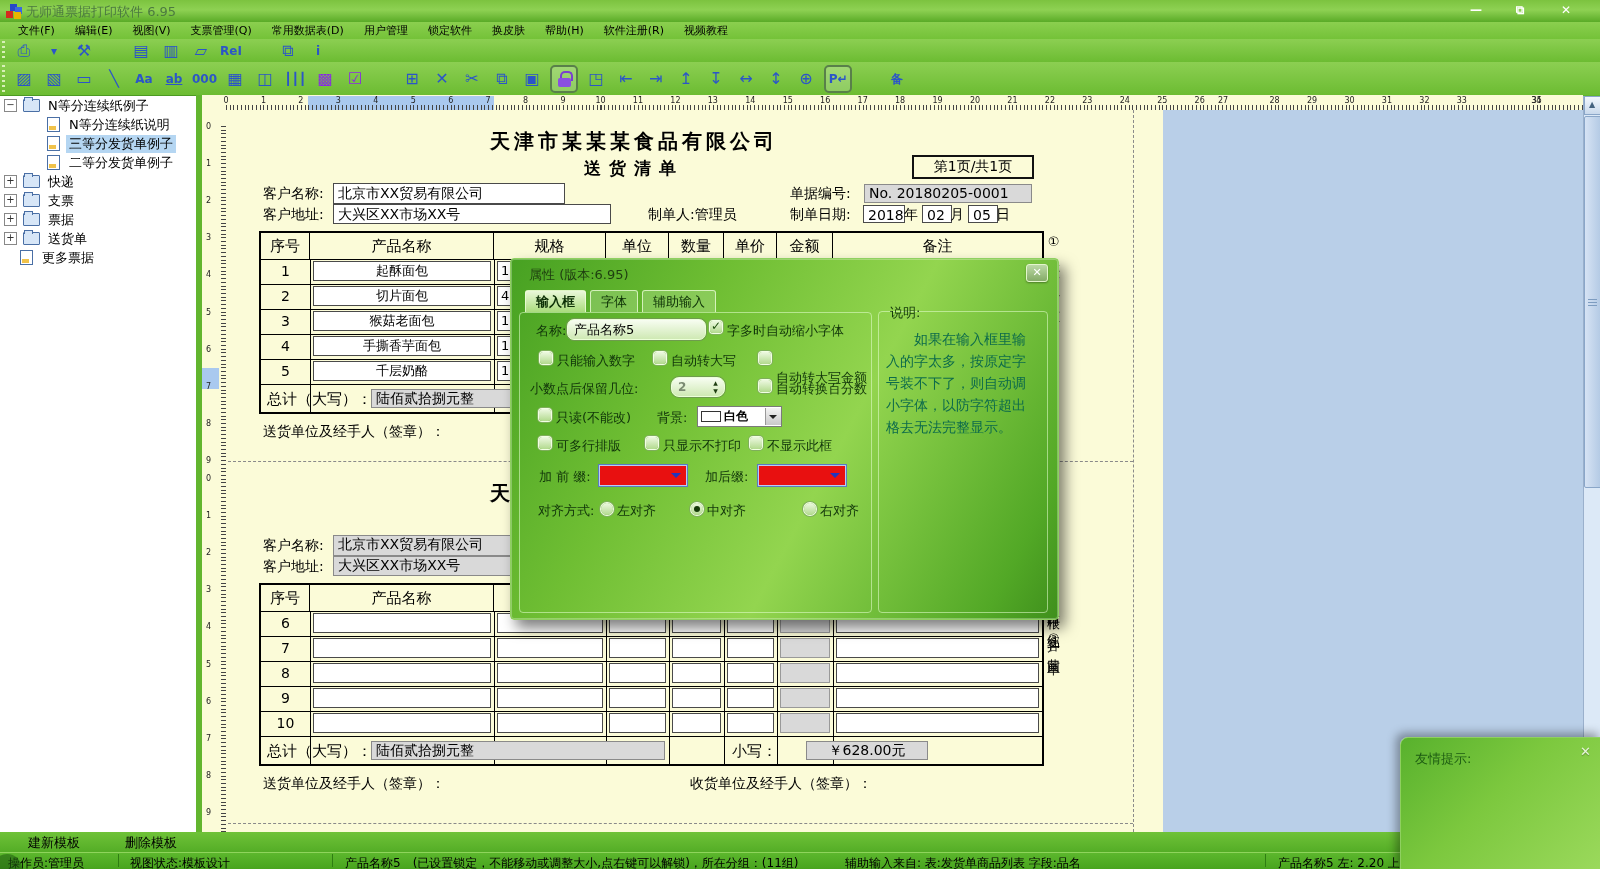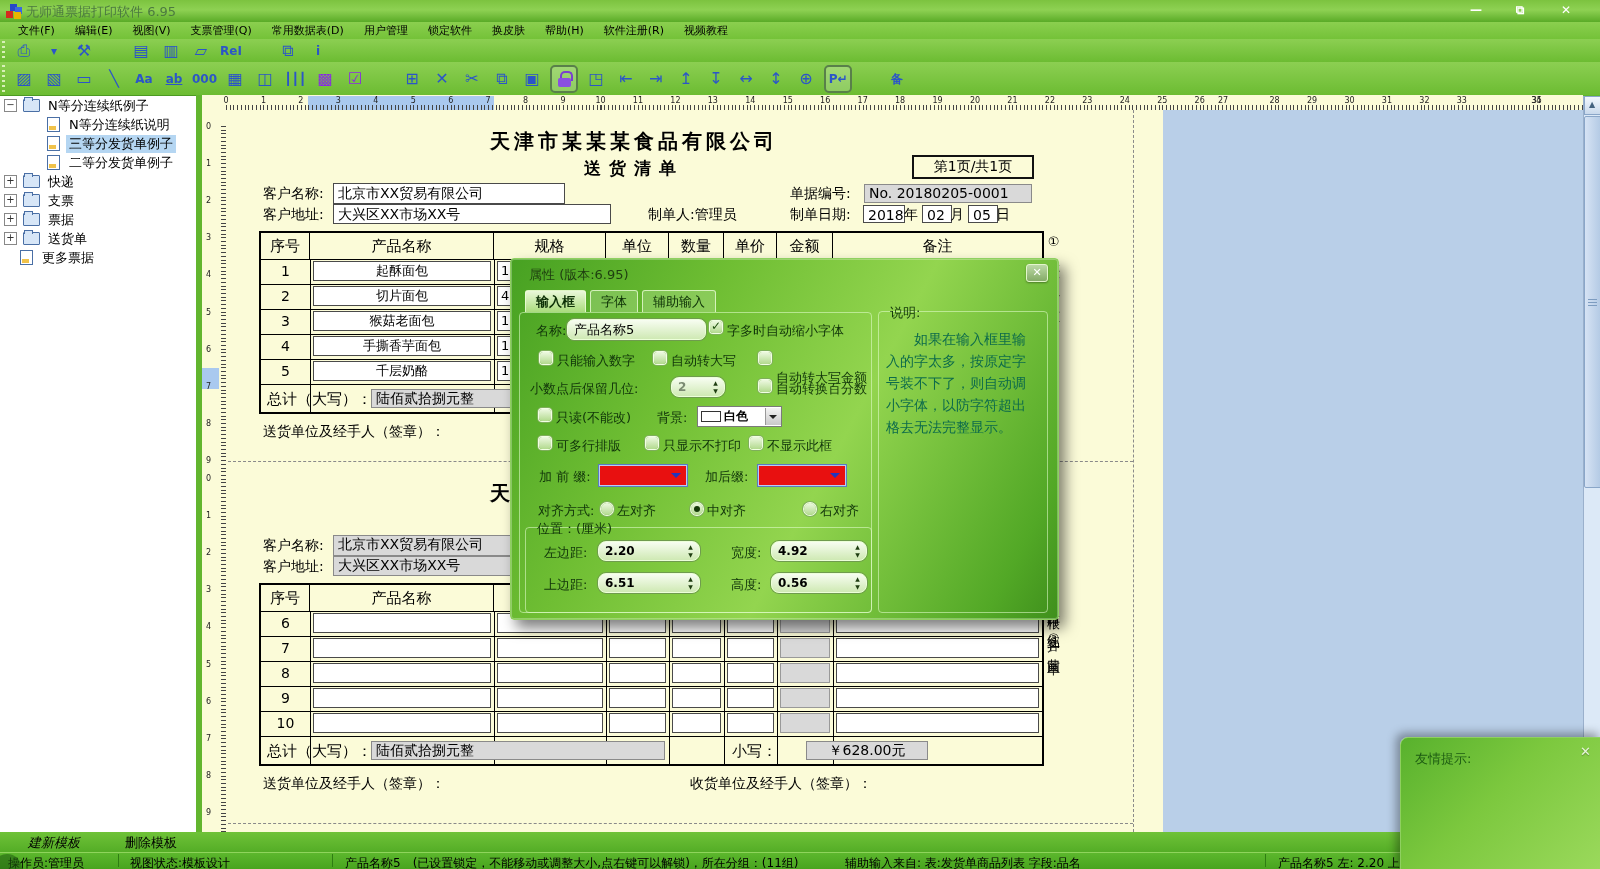--- a/index.html
+++ b/index.html
@@ -659,21 +659,21 @@
         </div>
       <div id="bluearea"></div>
     </div>
     <div id="vscroll">
       <div class="sbtn"></div>
       <div class="sthumb"></div>
     </div>
   </div>
 
   <div id="tabsrow">
-      <span class="bbtn" style="left: 28px; font-style: italic;">建新模板</span>
+      <span class="bbtn" style="left: 28px;">建新模板</span>
       <span class="bbtn" style="left: 125px;">删除模板</span>
     </div>
 
   <div id="statusbar">
     <span class="seg" style="left:8px">操作员:管理员</span>
     <i class="ssep" style="left:118px"></i>
     <span class="seg" style="left:130px">视图状态:模板设计</span>
     <i class="ssep" style="left:332px"></i>
     <span class="seg" style="left:345px">产品名称5　(已设置锁定，不能移动或调整大小,点右键可以解锁)，所在分组：(11组)</span>
     <span class="seg" style="left:845px">辅助输入来自: 表:发货单商品列表 字段:品名</span>
@@ -735,31 +735,20 @@
       </span>
 
     <span class="dlbl" style="left:27px;top:243px">对齐方式:</span>
     <span class="rb" style="left:90px;top:244px"></span>
     <span class="dlbl" style="left:106px;top:243px">左对齐</span>
     <span class="rb sel" style="left:180px;top:244px"></span>
     <span class="dlbl" style="left:196px;top:243px">中对齐</span>
     <span class="rb" style="left:293px;top:244px"></span>
     <span class="dlbl" style="left:309px;top:243px">右对齐</span>
 
-    <div class="outline" style="left:14px;top:268px;width:345px;height:84px">
-      <span class="legend">位置：(厘米)</span>
-      <span class="dlbl" style="left:18px;top:16px">左边距:</span>
-      <span class="dspin" style="left:72px;top:13px;width:78px"><b>2.20</b><i class="sarr"></i></span>
-      <span class="dlbl" style="left:205px;top:16px">宽度:</span>
-      <span class="dspin" style="left:245px;top:13px;width:72px"><b>4.92</b><i class="sarr"></i></span>
-      <span class="dlbl" style="left:18px;top:48px">上边距:</span>
-      <span class="dspin" style="left:72px;top:45px;width:78px"><b>6.51</b><i class="sarr"></i></span>
-      <span class="dlbl" style="left:205px;top:48px">高度:</span>
-      <span class="dspin" style="left:245px;top:45px;width:72px"><b>0.56</b><i class="sarr"></i></span>
-    </div>
 
     <div class="outline" style="left:367px;top:52px;width:168px;height:300px">
       <span class="legend">说明:</span>
       <div class="notetext">如果在输入框里输入的字太多，按原定字号装不下了，则自动调小字体，以防字符超出格去无法完整显示。</div>
     </div>
   </div>
 
   <div id="notify">
     <span class="ntitle">友情提示:</span>
     <span class="nclose">✕</span>

